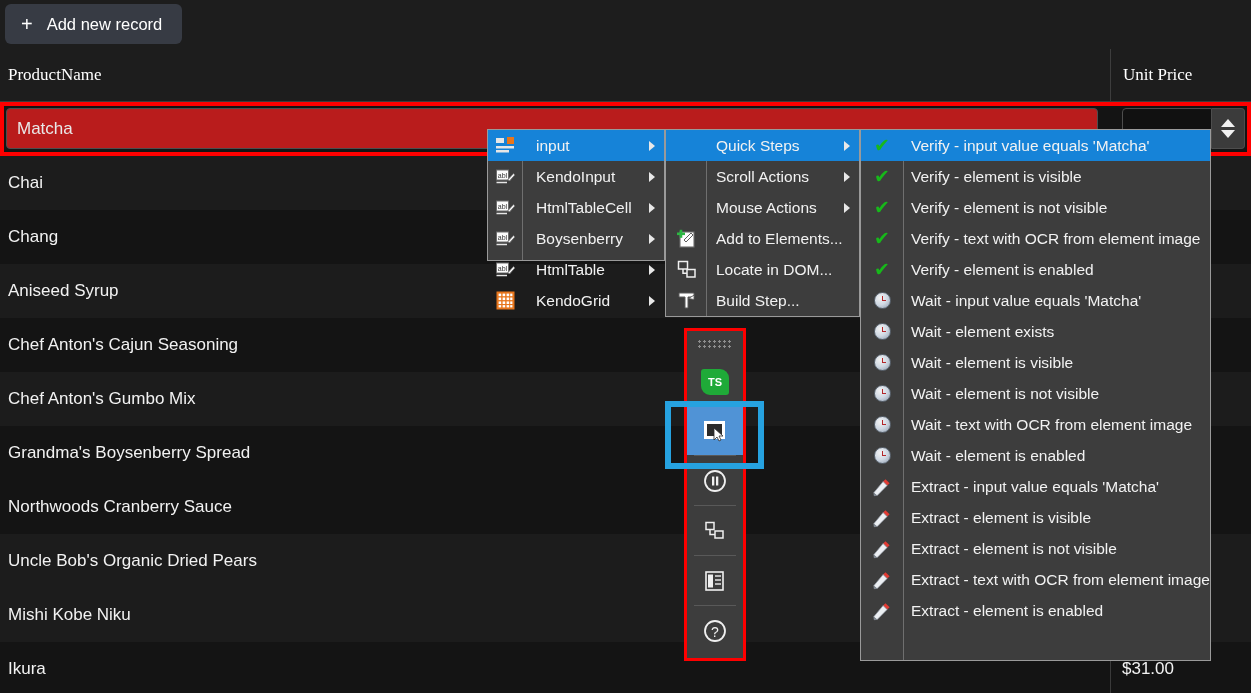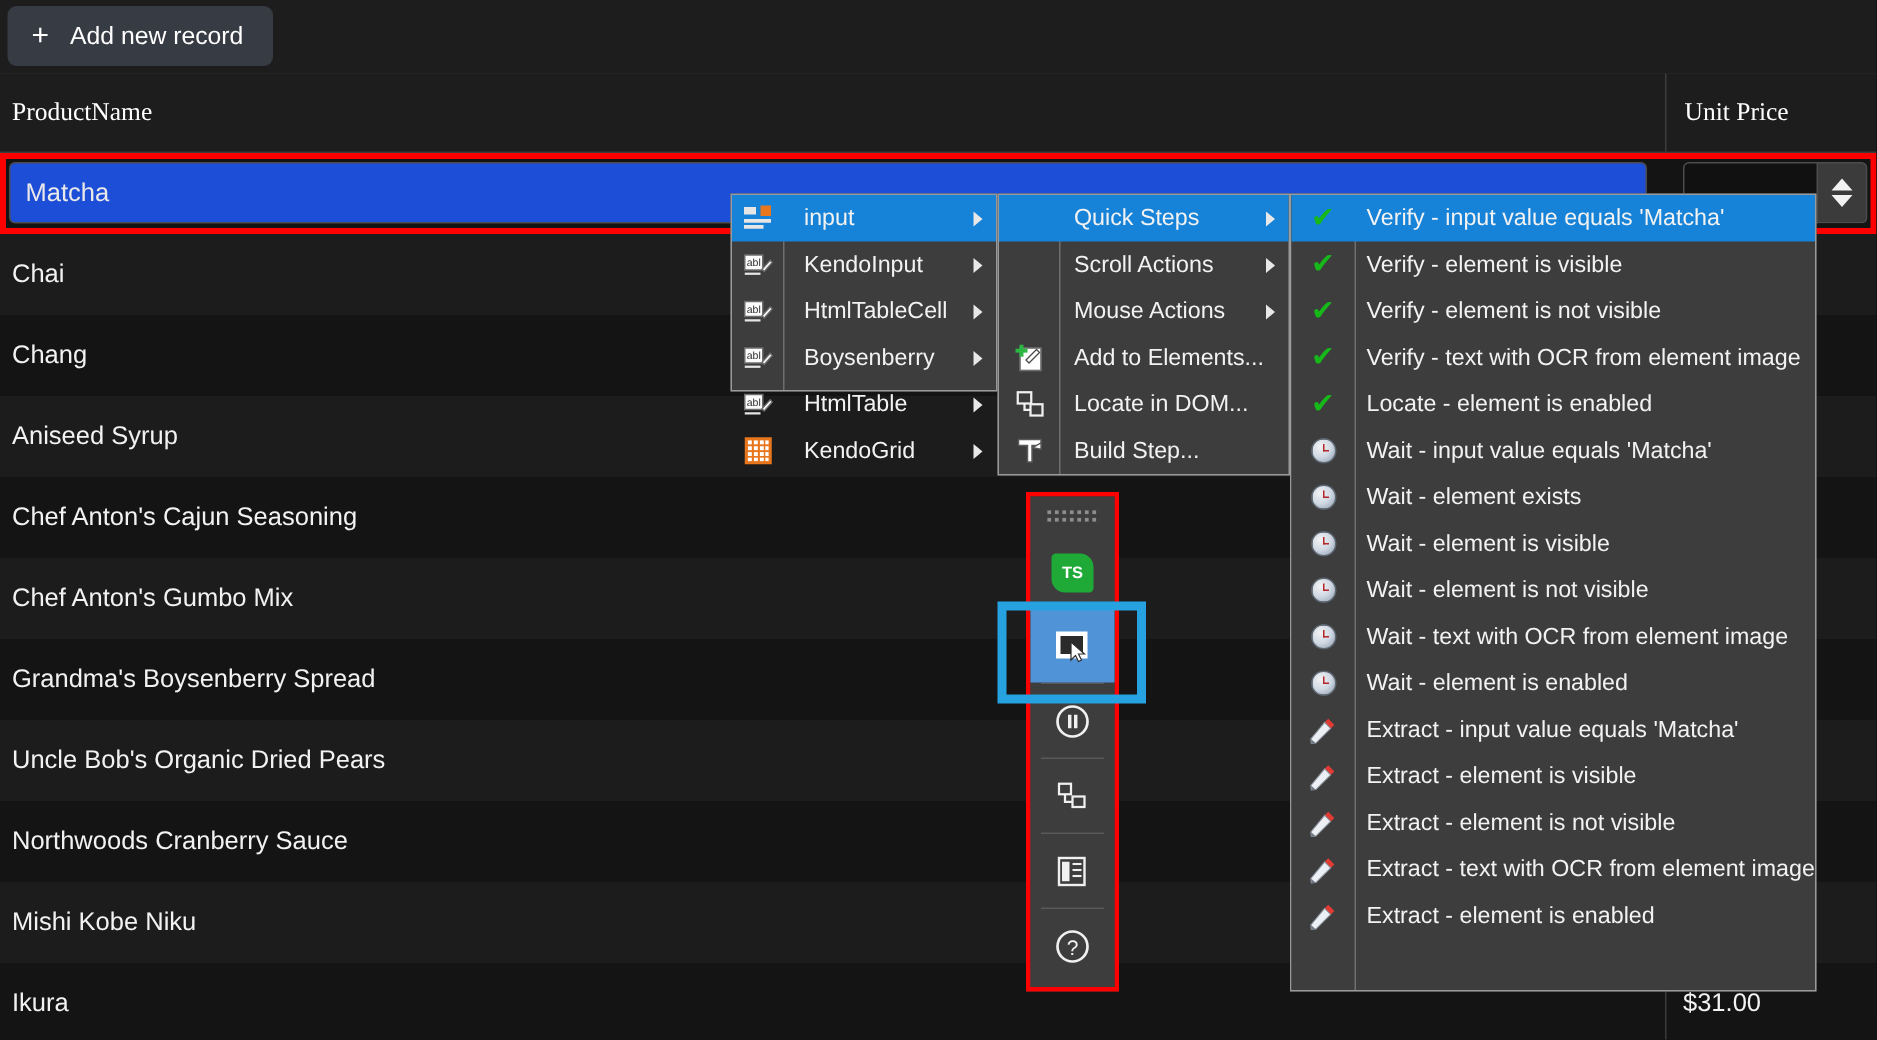--- a/index.html
+++ b/index.html
@@ -42,21 +42,21 @@
   
   .edit-row{
     position:relative;height:54px;background:#141414;
   }
   #edit-highlight{
     position:absolute;left:0;top:0;width:1251px;height:54px;
     border:4px solid #fe0000;box-sizing:border-box;pointer-events:none;z-index:40;
   }
   #product-name-input{
     position:absolute;left:6px;top:6px;width:1092px;height:41px;
-    background:#1d4ed8;border:1px solid #4d4d4d;border-radius:4px;
+    background:#b91c1c;border:1px solid #4d4d4d;border-radius:4px;
     color:#e9e9e9;font-size:17px;padding:0 10px;box-sizing:border-box;
     font-family:"Liberation Sans",sans-serif;outline:none;
   }
   #unit-price-wrap{
     position:absolute;left:1122px;top:6px;width:123px;height:41px;
   }
   #unit-price-input{
     position:absolute;left:0;top:0;width:90px;height:41px;
     background:#111111;border:1px solid #4d4d4d;border-radius:4px 0 0 4px;
     color:#e9e9e9;font-size:17px;padding:0 8px;box-sizing:border-box;
@@ -234,27 +234,27 @@
       <div class="data-row odd">
         <div class="name">Chef Anton's Gumbo Mix</div>
         <div class="divider"></div>
         <div class="price"></div>
       </div>
       <div class="data-row even">
         <div class="name">Grandma's Boysenberry Spread</div>
         <div class="divider"></div>
         <div class="price"></div>
       </div>
+      <div class="data-row even">
+        <div class="name">Northwoods Cranberry Sauce</div>
+        <div class="divider"></div>
+        <div class="price"></div>
+      </div>
       <div class="data-row odd">
         <div class="name">Uncle Bob's Organic Dried Pears</div>
-        <div class="divider"></div>
-        <div class="price"></div>
-      </div>
-      <div class="data-row even">
-        <div class="name">Northwoods Cranberry Sauce</div>
         <div class="divider"></div>
         <div class="price"></div>
       </div>
       <div class="data-row odd">
         <div class="name">Mishi Kobe Niku</div>
         <div class="divider"></div>
         <div class="price"></div>
       </div>
       <div class="data-row even">
         <div class="name">Ikura</div>
@@ -514,21 +514,21 @@
       <div class="mi">
         <span class="mi-icon">
           <span class="check-ico" style="display: inline-flex; align-items: center; justify-content: center;">✔</span>
         </span>
         <span class="mi-label">Verify - text with OCR from element image</span>
       </div>
       <div class="mi">
         <span class="mi-icon">
           <span class="check-ico" style="display: inline-flex; align-items: center; justify-content: center;">✔</span>
         </span>
-        <span class="mi-label">Locate - element is enabled</span>
+        <span class="mi-label">Verify - element is enabled</span>
       </div>
       <div class="mi">
         <span class="mi-icon">
           <span style="display: inline-flex; align-items: center; justify-content: center;">
             <span class="clock-ico"></span>
           </span>
         </span>
         <span class="mi-label">Wait - input value equals 'Matcha'</span>
       </div>
       <div class="mi">

